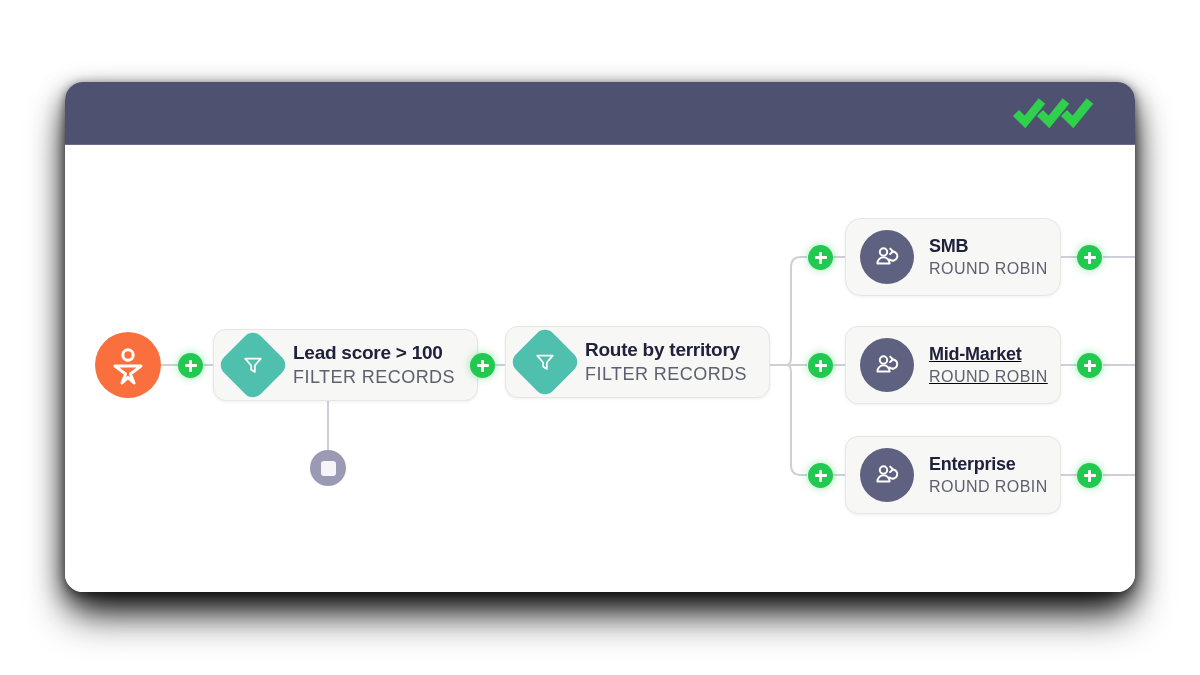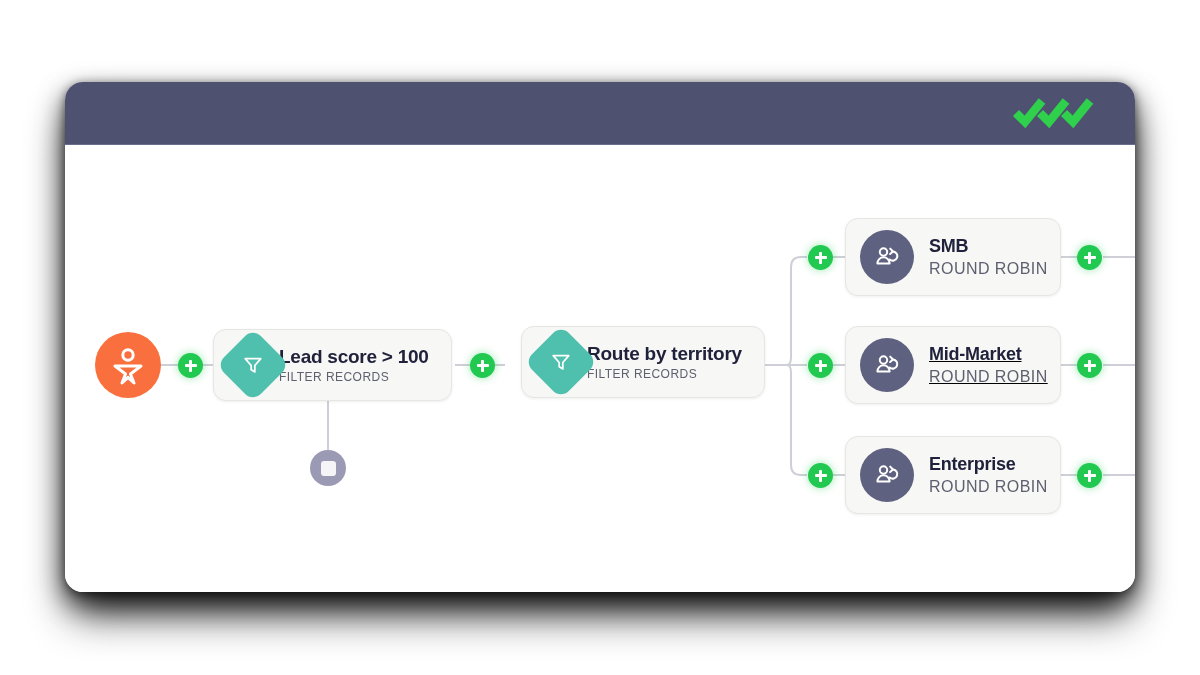--- a/index.html
+++ b/index.html
@@ -138,20 +138,21 @@
     border-radius: 13px;
     display: flex;
     align-items: center;
     box-shadow: 0 1px 3px rgba(30,30,50,0.07);
     cursor: pointer;
   }
 
   .card-filter {
     height: 72px;
     padding: 0 22px 0 13px;
+    gap: 14px;
   }
 
   .card-route {
     width: 216px;
     height: 78px;
     padding: 0 14px;
     gap: 15px;
   }
 
   .diamond {
@@ -188,21 +189,21 @@
 
   .card-title {
     font-size: 19px;
     font-weight: bold;
     color: #20223c;
     letter-spacing: -0.25px;
     white-space: nowrap;
     line-height: 1.15;
   }
   .card-sub {
-    font-size: 12px;
+    font-size: 18px;
     color: #5e6070;
     letter-spacing: 0.45px;
     white-space: nowrap;
     line-height: 1.15;
   }
   .card-route .card-title { font-size: 18px; }
   .card-route .card-sub { font-size: 16px; }
 </style>
 </head>
 <body>
@@ -273,33 +274,33 @@
           <svg viewBox="0 0 24 24" aria-hidden="true">
             <path d="M3.5 5 H20.5 L14 12.6 V19.5 L10 17.2 V12.6 Z" fill="none" stroke="#ffffff" stroke-width="1.9" stroke-linejoin="round"></path>
           </svg>
         </span>
         <span class="card-text">
           <span class="card-title">Lead score &gt; 100</span>
           <span class="card-sub">FILTER RECORDS</span>
         </span>
       </div>
 
-      <div class="card card-filter" style="left:456px; top:181px;justify-content:center;">
+      <div class="card card-filter" style="left:440px; top:181px;justify-content:center;">
         <span class="diamond">
           <svg viewBox="0 0 24 24" aria-hidden="true">
             <path d="M3.5 5 H20.5 L14 12.6 V19.5 L10 17.2 V12.6 Z" fill="none" stroke="#ffffff" stroke-width="1.9" stroke-linejoin="round"></path>
           </svg>
         </span>
         <span class="card-text">
           <span class="card-title">Route by territory</span>
           <span class="card-sub">FILTER RECORDS</span>
         </span>
       </div>
 
-      <div class="card card-route" style="left:780px; top:73px;">
+      <div class="card card-route" style="left:780px; top:73px;border-radius:16px;">
         <span class="avatar">
           <svg viewBox="0 0 28 28" aria-hidden="true">
             <circle cx="10.5" cy="9" r="3.7" fill="none" stroke="#ffffff" stroke-width="2"></circle>
             <path d="M4.4 20.4 a6.1 6.1 0 0 1 12.2 0 z" fill="none" stroke="#ffffff" stroke-width="2" stroke-linejoin="round"></path>
             <path d="M19.6 8.4 a4.6 4.6 0 1 1 -2.9 8.1" fill="none" stroke="#ffffff" stroke-width="2" stroke-linecap="round"></path>
             <path d="M17.2 5.6 L20 8.5 L17.1 11" fill="none" stroke="#ffffff" stroke-width="2" stroke-linecap="round" stroke-linejoin="round"></path>
           </svg>
         </span>
         <span class="card-text">
           <span class="card-title">SMB</span>

